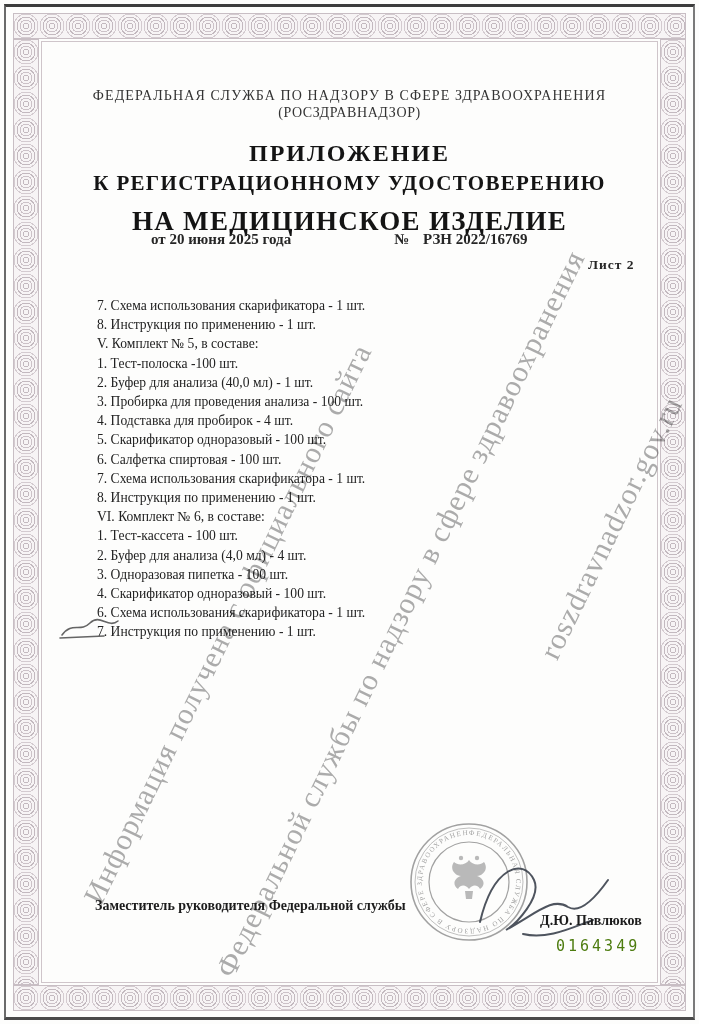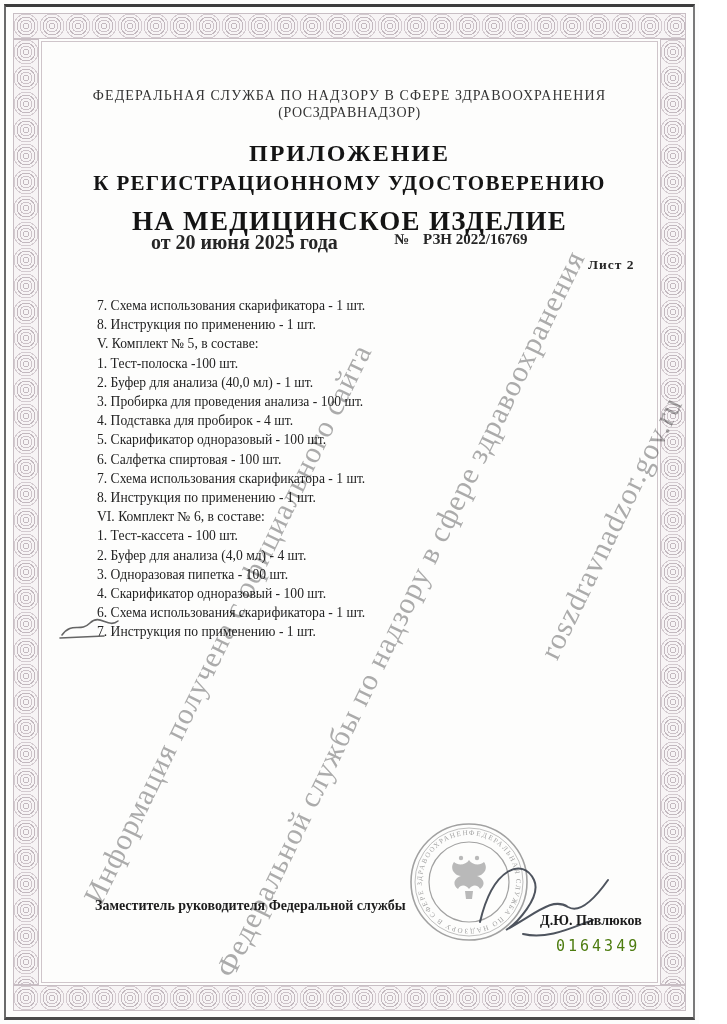--- a/index.html
+++ b/index.html
@@ -46,21 +46,21 @@
   .header { position: absolute; top: 88px; left: 55px; right: 55px; text-align: center; color: #333; }
   .header-line1 { font-size: 14px; letter-spacing: 1.1px; }
   .header-line2 { font-size: 14px; letter-spacing: 0.6px; margin-top: 1px; }
 
   
   .title { position: absolute; top: 140px; left: 40px; right: 40px; text-align: center; font-weight: bold; color: #141414; }
   .title-line1 { font-size: 24px; letter-spacing: 2px; }
   .title-line2 { font-size: 21px; letter-spacing: 1.3px; margin-top: 4px; }
   .title-line3 { font-size: 27px; letter-spacing: 1.3px; margin-top: 10px; }
 
-  .meta-date   { position: absolute; top: 231px; left: 151px; font-size: 20px; font-weight: bold; font-family: Liberation Serif, serif; }
+  .meta-date   { position: absolute; top: 231px; left: 151px; font-size: 15px; font-weight: bold; font-family: Liberation Serif, serif; }
   .meta-number { position: absolute; top: 231px; left: 394px; font-size: 15px; font-weight: bold; }
   .meta-number .num-label { margin-right: 14px; }
   .sheet { position: absolute; top: 257px; left: 588px; font-size: 13.5px; font-weight: bold; letter-spacing: 1px; text-align: center; }
 
   
   .body-list { position: absolute; top: 296px; left: 97px; font-size: 13.6px; line-height: 19.2px; color: #222; }
   .body-line { white-space: nowrap; }
 
   
   .footer-post { position: absolute; top: 897px; left: 95px; font-size: 14px; font-weight: bold; line-height: 18px; color: #1c1c1c; }

